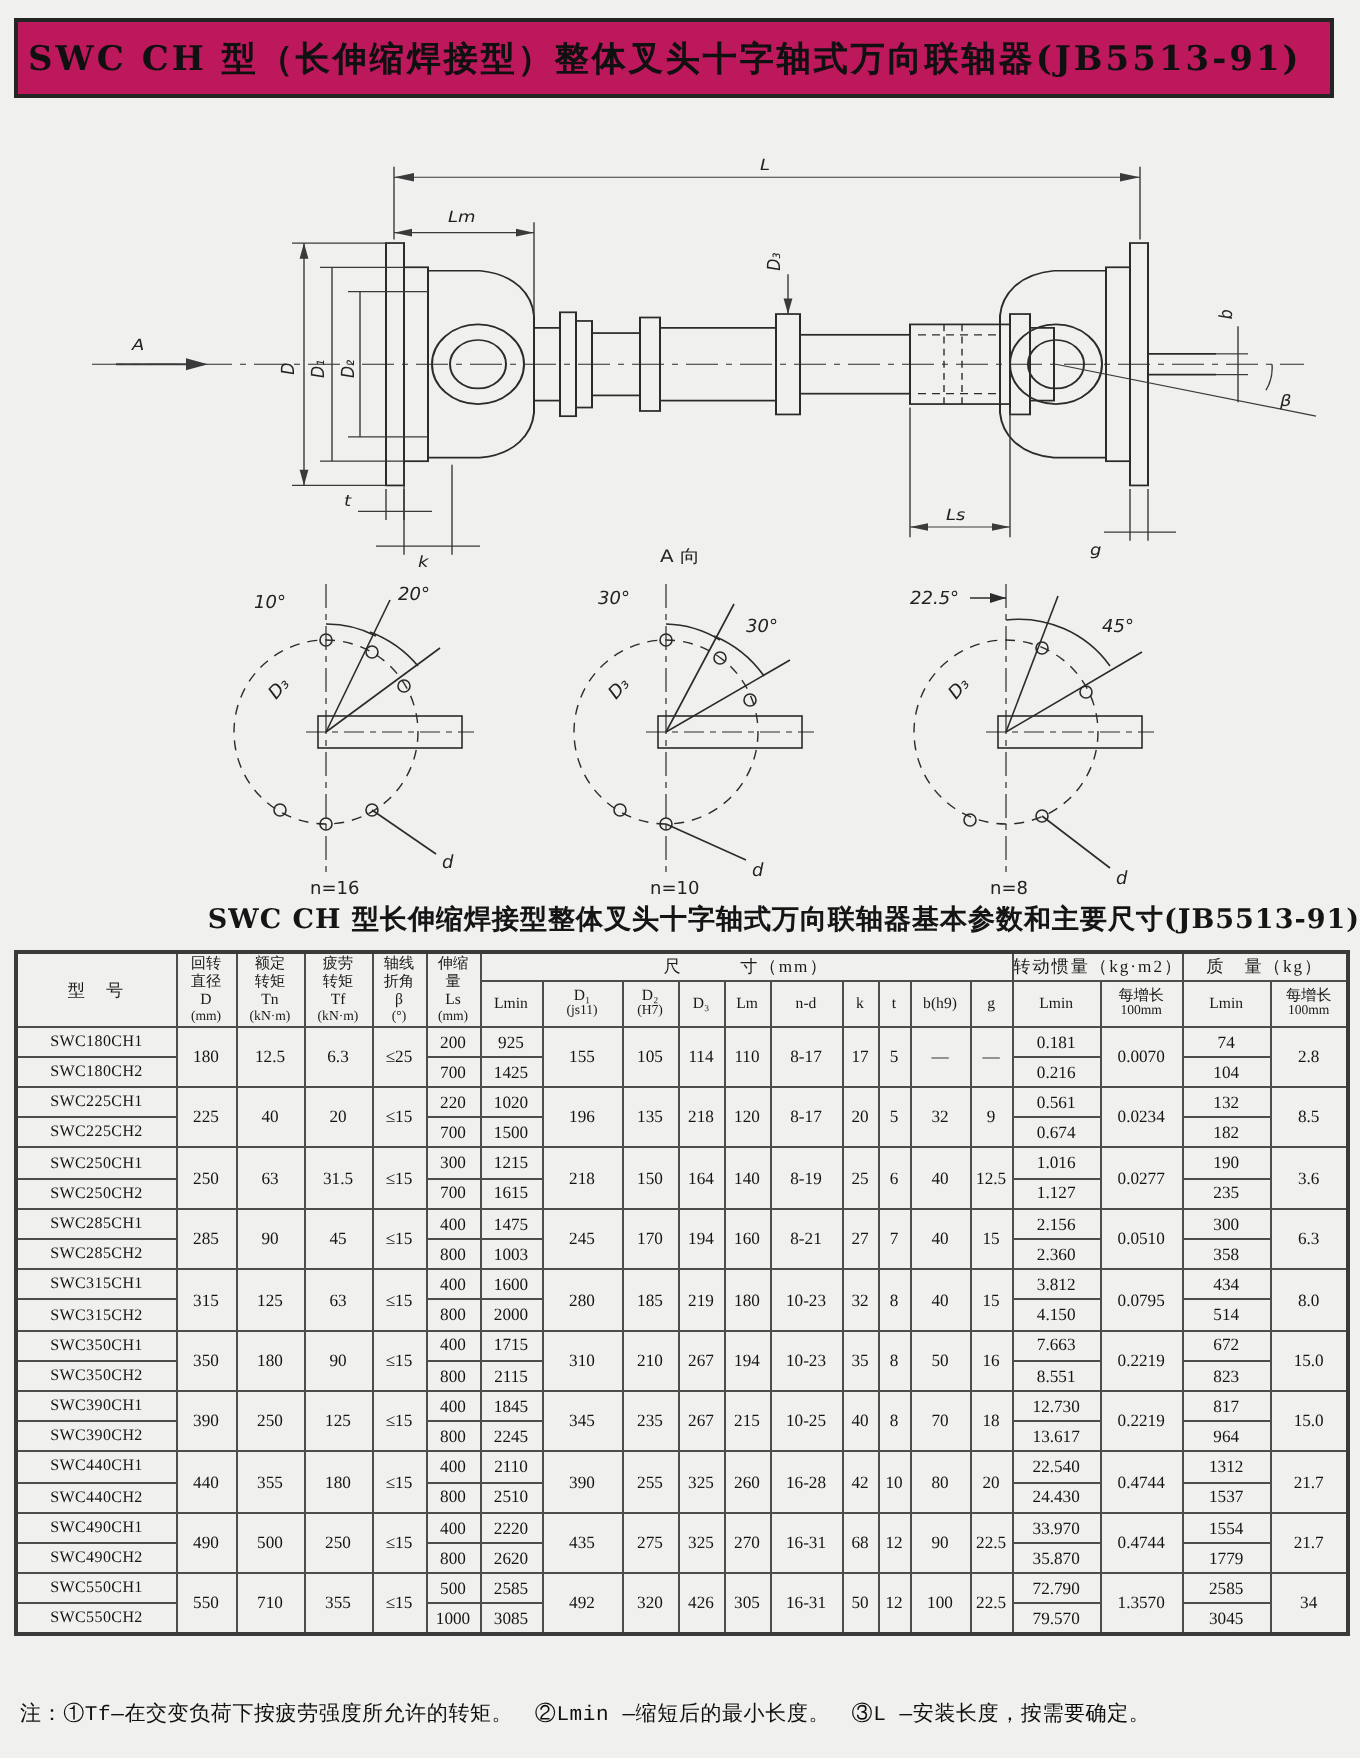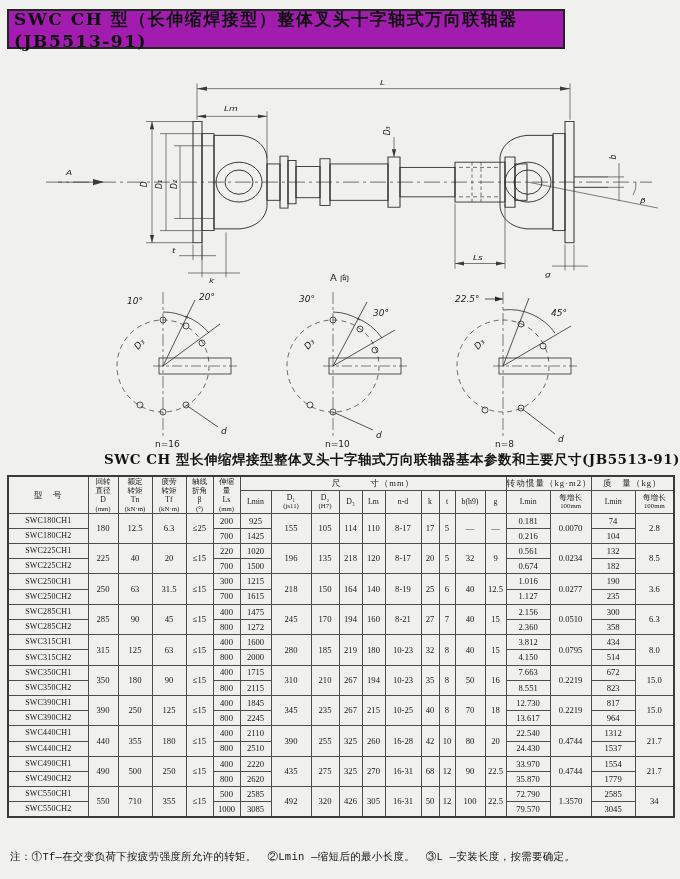--- a/index.html
+++ b/index.html
@@ -6,22 +6,22 @@
   body{
     width:680px;height:879px;
     background:#f0f0ee;
     font-family:"DejaVu Sans",sans-serif;
     color:#151515;
     position:relative;
     overflow:hidden;
   }
   .page{position:relative;width:680px;height:879px;}
   .titlebar{
-    position:absolute;left:7px;top:9px;width:558px;height:40px;
-    background:#a21caf;border:2px solid #242424;
+    position:absolute;left:7px;top:9px;width:660px;height:40px;
+    background:#be185d;border:2px solid #242424;
     display:flex;align-items:center;padding-left:5px;box-sizing:border-box;
     font-family:"DejaVu Serif","Liberation Serif",serif;
     font-weight:bold;font-size:17px;letter-spacing:1.5px;color:#101010;
   }
   .drawing{position:absolute;left:0;top:54px;width:680px;height:232px;}
   .angles{
     position:absolute;left:0;top:286px;width:680px;height:164px;
     display:flex;justify-content:center;align-items:center;
   }
   .tbl-caption{
@@ -462,21 +462,21 @@
             <td rowspan="2">40</td>
             <td rowspan="2">15</td>
             <td>2.156</td>
             <td rowspan="2">0.0510</td>
             <td>300</td>
             <td rowspan="2">6.3</td>
           </tr>
           <tr>
             <td class="model">SWC285CH2</td>
             <td>800</td>
-            <td>1272</td>
+            <td>1003</td>
             <td>2.360</td>
             <td>358</td>
           </tr>
           <tr>
             <td class="model">SWC315CH1</td>
             <td rowspan="2">315</td>
             <td rowspan="2">125</td>
             <td rowspan="2">63</td>
             <td rowspan="2">≤15</td>
             <td>400</td>

